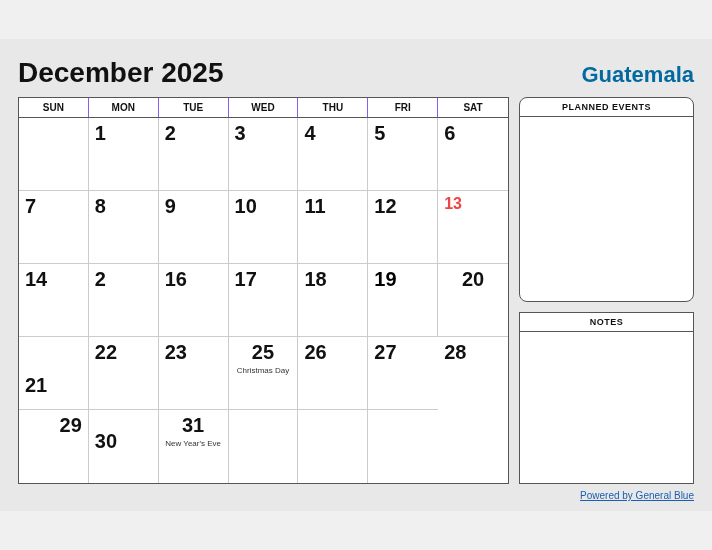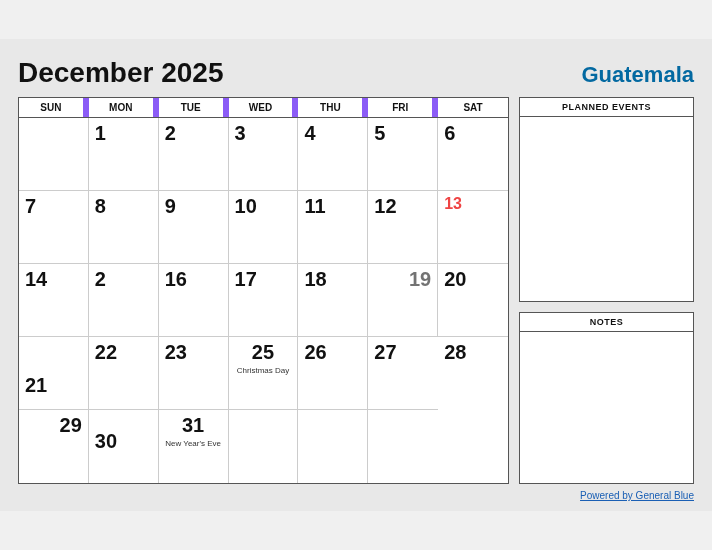--- a/index.html
+++ b/index.html
@@ -53,21 +53,21 @@
       display: grid;
       grid-template-columns: repeat(7, 1fr);
       border-bottom: 1.5px solid #555;
     }
     .day-header {
       text-align: center;
       font-size: 10px;
       font-weight: bold;
       color: #111;
       padding: 4px 2px;
-      border-right: 6px solid #8b5cf6;
+      border-right: 1px solid #8b5cf6;
     }
     .day-header:last-child { border-right: none; }
     .calendar-grid {
       display: grid;
       grid-template-columns: repeat(7, 1fr);
       grid-template-rows: repeat(5, 1fr);
       flex: 1;
     }
     .calendar-cell {
       border-right: 1px solid #ccc;
@@ -104,20 +104,21 @@
       color: #111;
       padding: 4px 2px;
       border-bottom: 1.5px solid #555;
       letter-spacing: 0.5px;
     }
     .side-box-body {
       flex: 1;
     }
     .planned-events-box {
       flex: 1.2;
+      border-radius: 8px;
     }
     .notes-box {
       flex: 1;
     }
     .footer {
       text-align: right;
       margin-top: 6px;
       font-size: 10px;
     }
     .footer a {
@@ -197,24 +198,24 @@
           <div class="calendar-cell">
             <div style="font-weight: bold; font-size: 20px; color: rgb(17, 17, 17); text-align: left;">16</div>
           </div>
           <div class="calendar-cell">
             <div style="font-weight: bold; font-size: 20px; color: rgb(17, 17, 17); text-align: left;">17</div>
           </div>
           <div class="calendar-cell">
             <div style="font-weight: bold; font-size: 20px; color: rgb(17, 17, 17); text-align: left;">18</div>
           </div>
           <div class="calendar-cell">
-            <div style="font-weight: bold; font-size: 20px; color: #737373; text-align: right;">19</div>
-          </div>
-          <div class="calendar-cell" style="border-right: none;">
-            <div style="font-weight: bold; font-size: 20px; color: rgb(17, 17, 17); text-align: left;">20</div>
+            <div style="font-weight: bold; font-size: 20px; color: #000000; text-align: left;">19</div>
+          </div>
+          <div class="calendar-cell" style="border-right: none;">
+            <div style="font-weight: bold; font-size: 20px; color: rgb(17, 17, 17); text-align: center;">20</div>
           </div>
           <div class="calendar-cell">
             <div style="font-weight: bold; font-size: 20px; color: rgb(17, 17, 17); text-align: left; margin-top: 33px;">21</div>
           </div>
           <div class="calendar-cell">
             <div style="font-weight: bold; font-size: 20px; color: rgb(17, 17, 17); text-align: left;">22</div>
           </div>
           <div class="calendar-cell">
             <div style="font-weight: bold; font-size: 20px; color: rgb(17, 17, 17); text-align: left;">23</div>
           </div>

